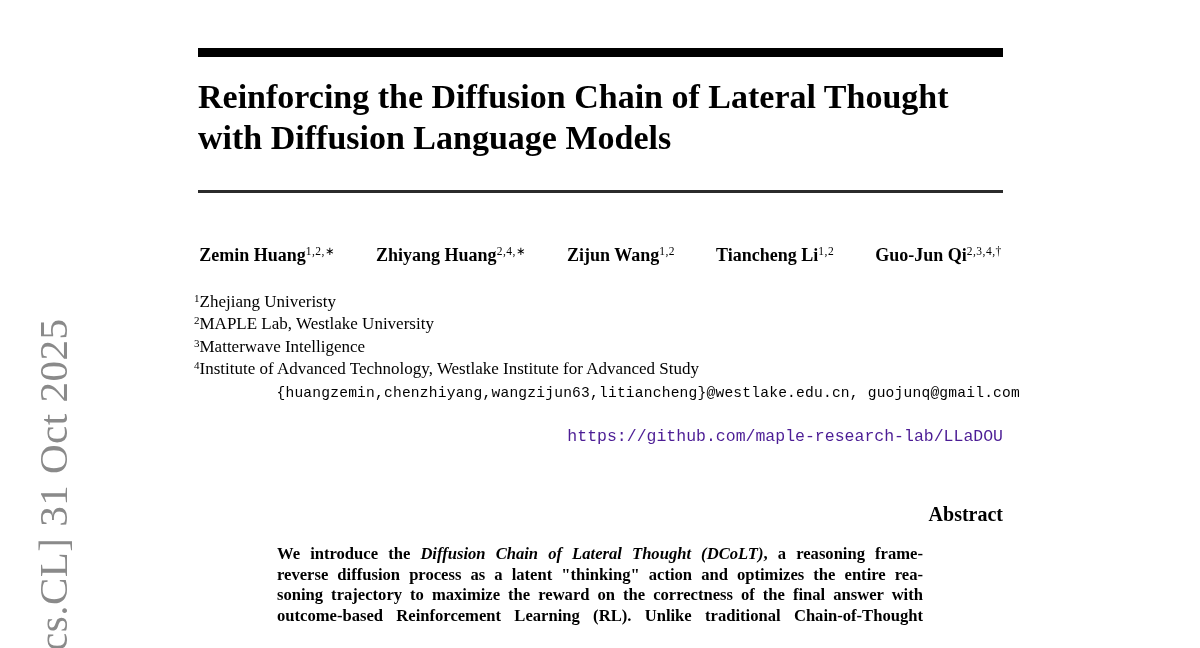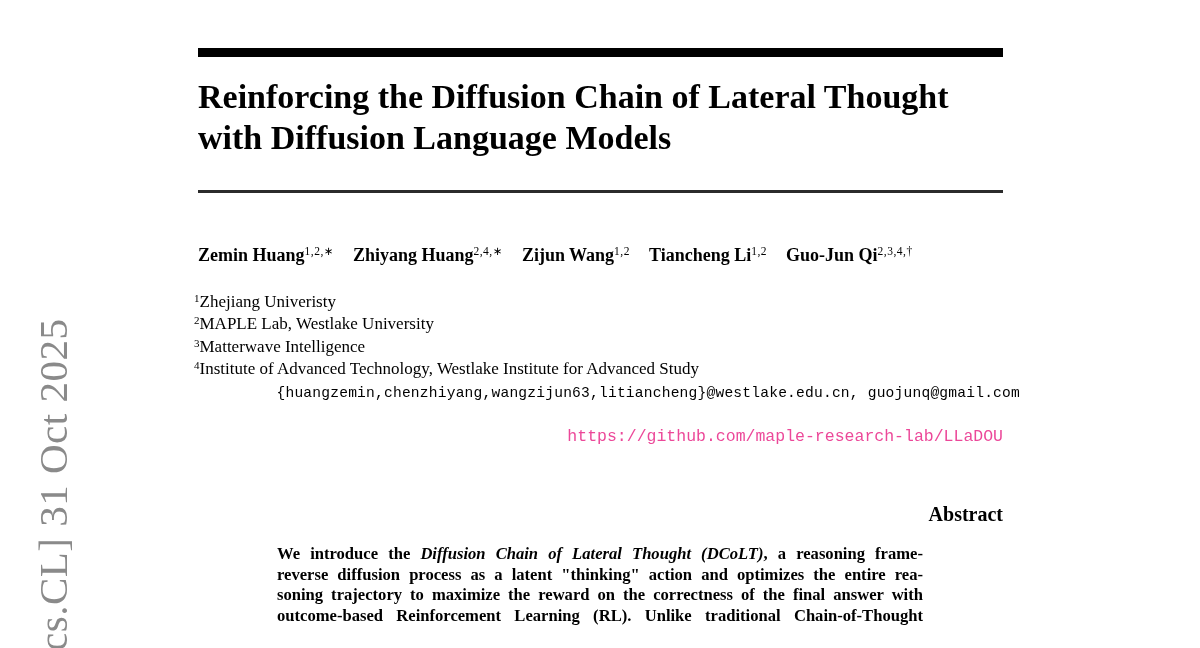--- a/index.html
+++ b/index.html
@@ -38,21 +38,21 @@
     font-weight:bold;
   }
   .rule-thin{
     position:absolute;left:198px;top:190px;
     width:805px;height:3px;background:#2b2b2b;
   }
 
   .authors{
     position:absolute;left:198px;top:243px;
     width:805px;
-    display:flex;gap:19px;
+    display:flex;justify-content:center;gap:41px;
     font-size:18px;line-height:24px;
     font-weight:bold;
     white-space:nowrap;
   }
   .authors sup{
     font-size:11.5px;font-weight:normal;
     line-height:0;vertical-align:6px;
     letter-spacing:0.5px;
   }
 
@@ -72,21 +72,21 @@
   .emails{
     position:absolute;left:180px;top:384px;
     width:840px;
     font-size:14.6px;line-height:19px;
     letter-spacing:0.2px;
   }
   .url{
     position:absolute;left:198px;top:426px;
     width:805px;
     font-size:16.5px;line-height:21px;
-    color:#ec4899;
+    color:#4c1d95;
   }
 
   .abs-head{
     position:absolute;left:198px;top:501px;
     width:805px;margin:0;
     text-align:right;
     font-size:20px;line-height:26px;
     font-weight:bold;
   }
   .abs-body{

